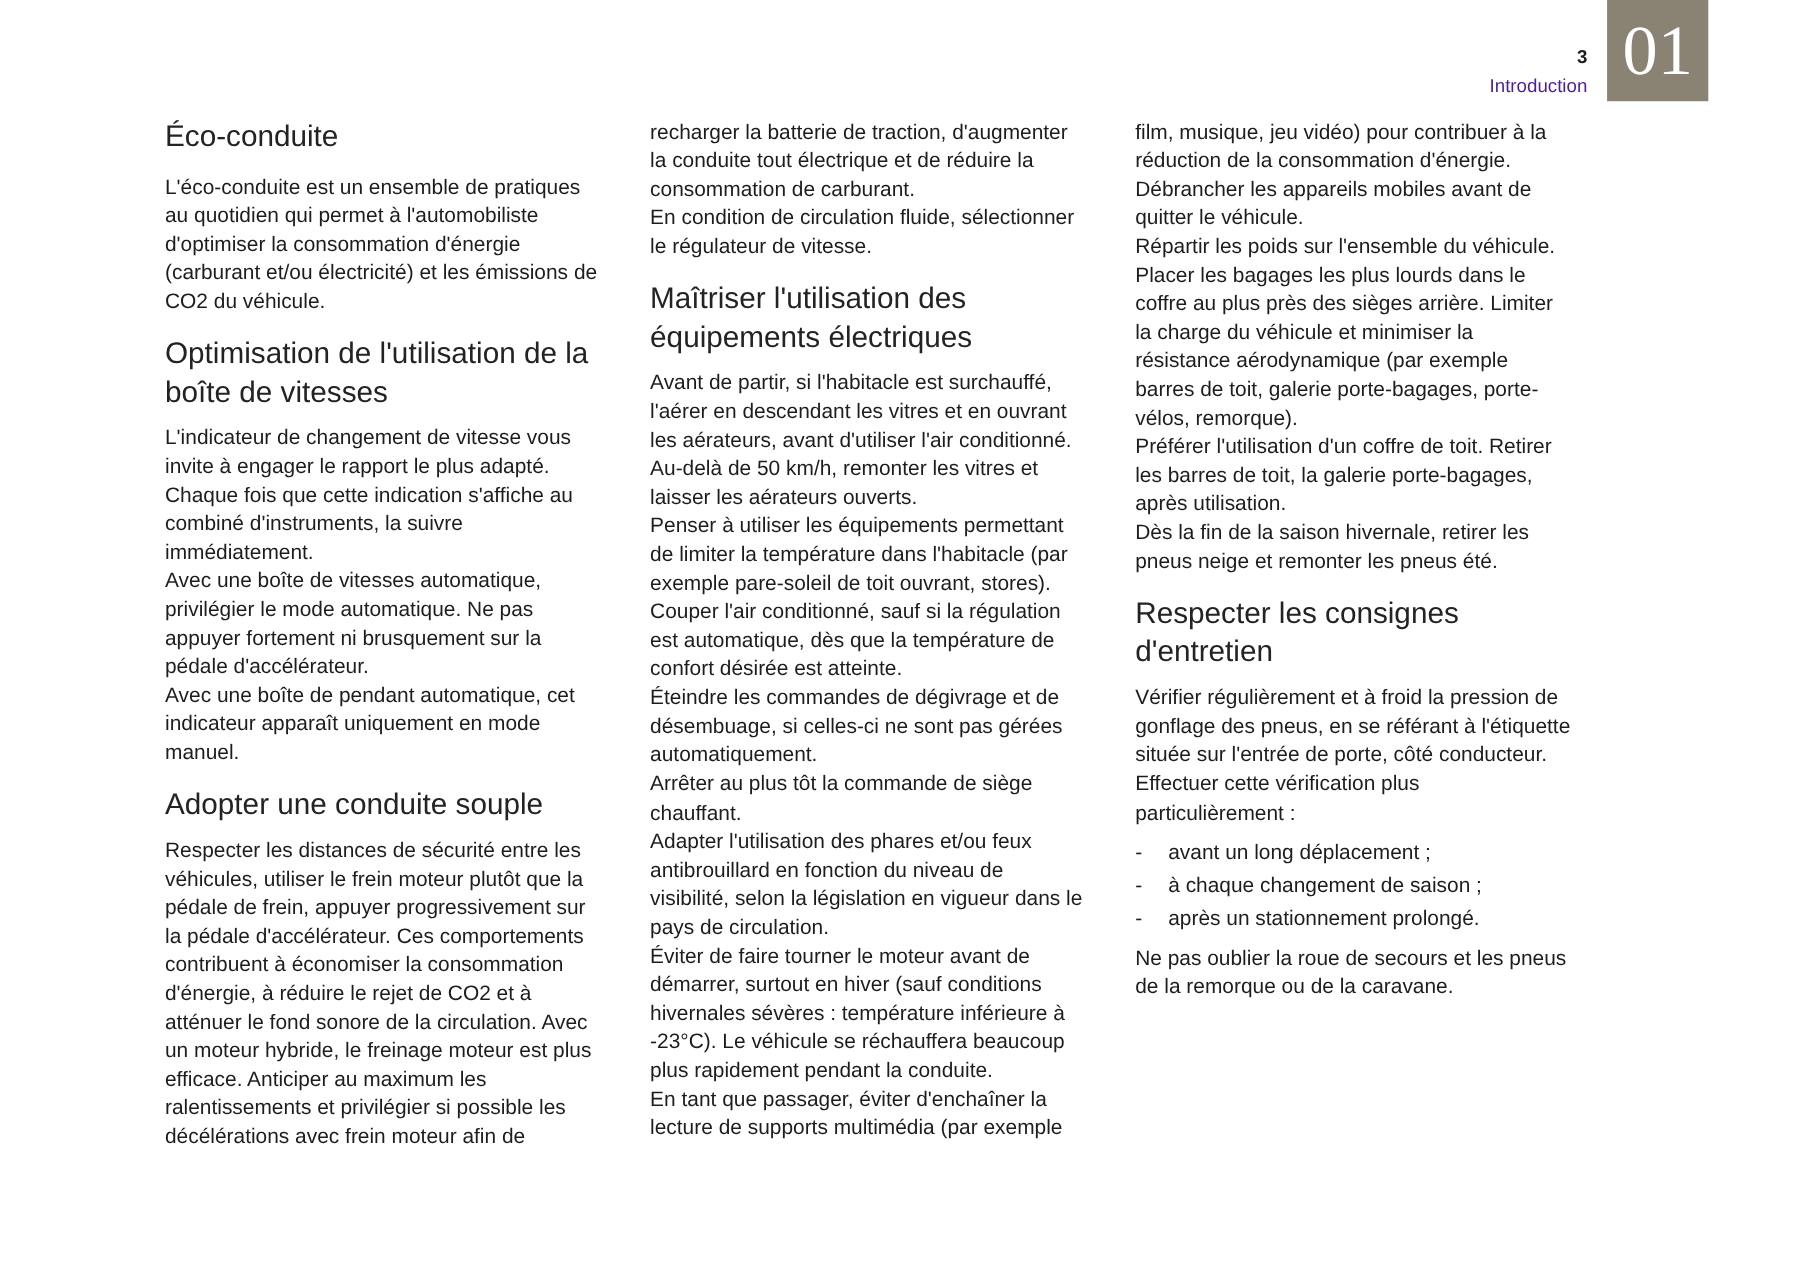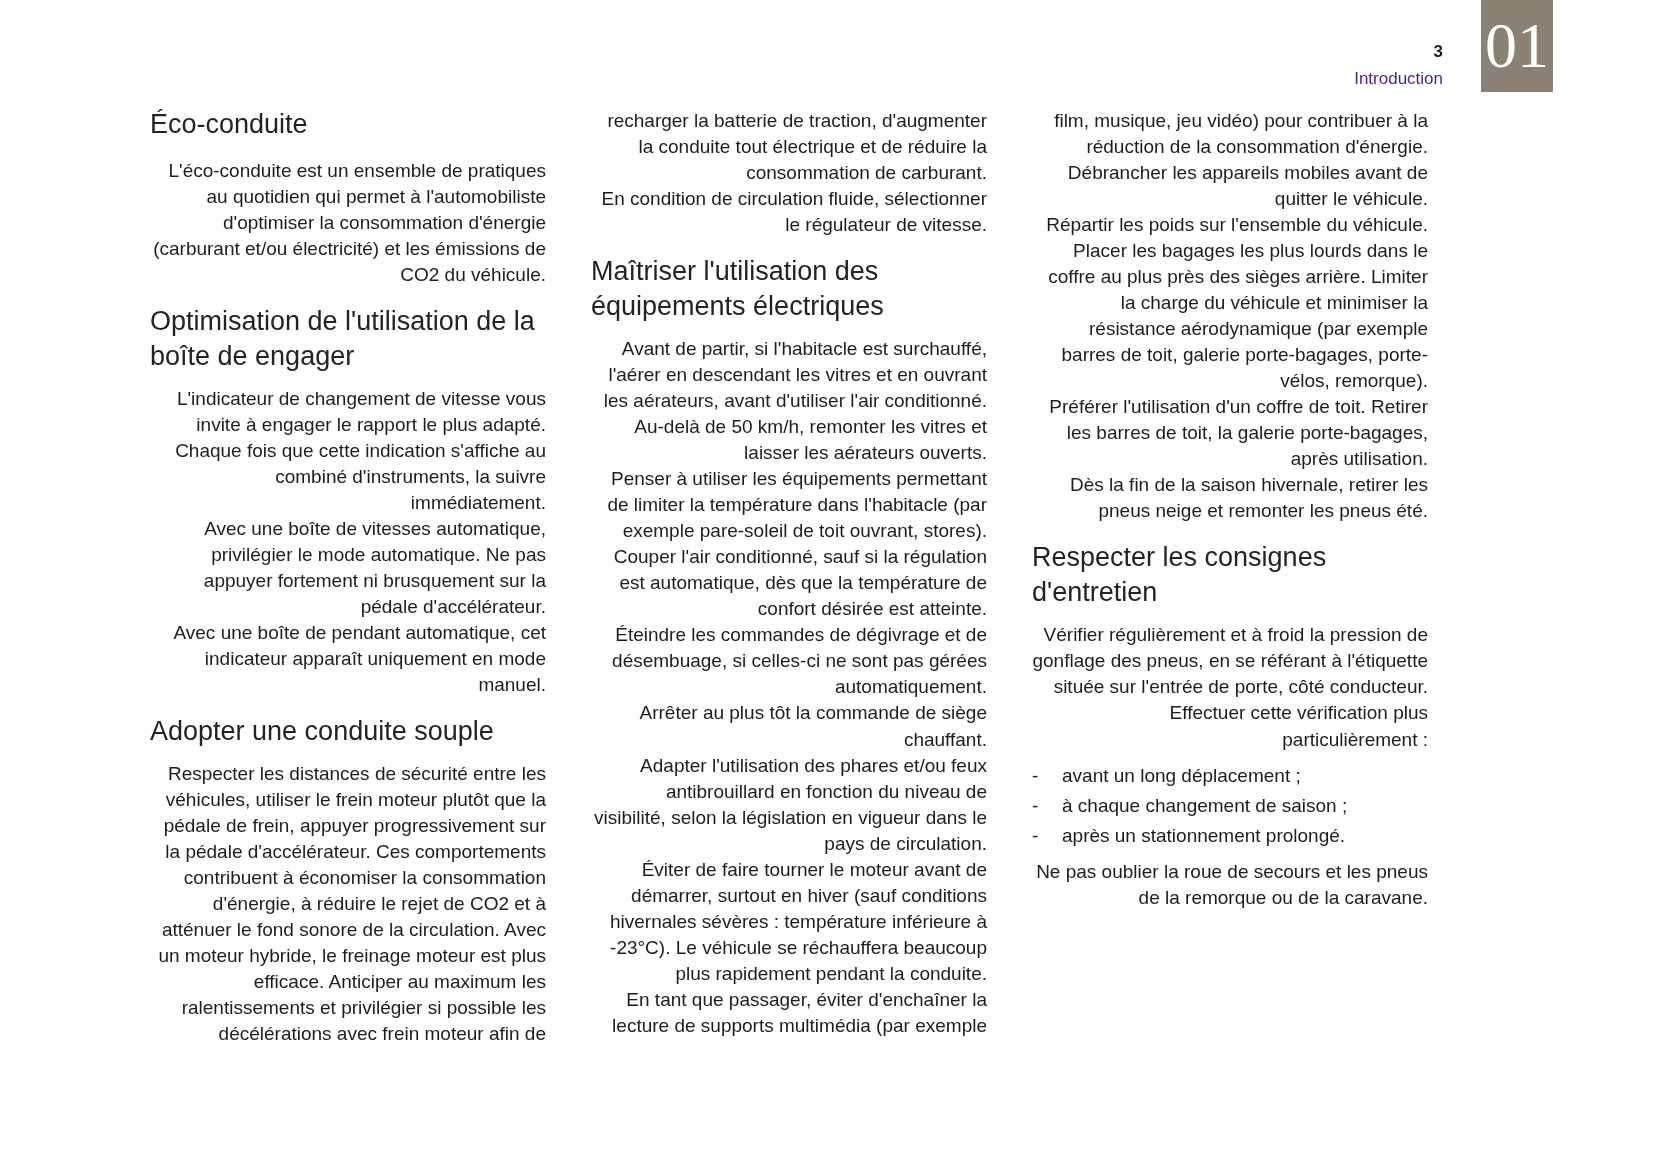--- a/index.html
+++ b/index.html
@@ -12,21 +12,21 @@
     color: #1d1d1b;
     position: relative;
     overflow: hidden;
   }
 
   
   .chapter-tab {
     position: absolute;
     top: 0;
     right: 100px;
-    width: 72px;
+    width: 92px;
     height: 92px;
     background: #8a8272;
     color: #ffffff;
     display: flex;
     align-items: center;
     justify-content: center;
     font-family: "Liberation Serif", serif;
     font-weight: 400;
     font-size: 64px;
     line-height: 1;
@@ -73,21 +73,20 @@
     font-weight: normal;
     color: #232323;
     margin: 16px 0 12px 0;
     line-height: 1.3;
   }
   p {
     font-size: 19px;
     line-height: 1.37;
     margin: 0;
     color: #1d1d1b;
-    text-align: right;
   }
 
   
   .dash-list { margin: 10px 0; }
   .dash-item {
     display: flex;
     font-size: 19px;
     line-height: 1.37;
     margin-bottom: 4px;
   }
@@ -103,21 +102,21 @@
 </div>
 <div class="header-meta">
   <div class="page-number">3</div>
   <div class="chapter-label">Introduction</div>
 </div>
 
 <div class="content">
     <div class="column">
       <h1>Éco-conduite</h1>
       <p>L'éco-conduite est un ensemble de pratiques au quotidien qui permet à l'automobiliste d'optimiser la consommation d'énergie (carburant et/ou électricité) et les émissions de CO2 du véhicule.</p>
-      <h2>Optimisation de l'utilisation de la boîte de engager</h2>
+      <h2>Optimisation de l'utilisation de la boîte de vitesses</h2>
       <p>L'indicateur de changement de vitesse vous invite à engager le rapport le plus adapté. Chaque fois que cette indication s'affiche au combiné d'instruments, la suivre immédiatement.</p>
       <p>Avec une boîte de vitesses automatique, privilégier le mode automatique. Ne pas appuyer fortement ni brusquement sur la pédale d'accélérateur.</p>
       <p>Avec une boîte de pendant automatique, cet indicateur apparaît uniquement en mode manuel.</p>
       <h2>Adopter une conduite souple</h2>
       <p>Respecter les distances de sécurité entre les véhicules, utiliser le frein moteur plutôt que la pédale de frein, appuyer progressivement sur la pédale d'accélérateur. Ces comportements contribuent à économiser la consommation d'énergie, à réduire le rejet de CO2 et à atténuer le fond sonore de la circulation. Avec un moteur hybride, le freinage moteur est plus efficace. Anticiper au maximum les ralentissements et privilégier si possible les décélérations avec frein moteur afin de</p>
     </div>
     <div class="column">
       <p>recharger la batterie de traction, d'augmenter la conduite tout électrique et de réduire la consommation de carburant.</p>
       <p>En condition de circulation fluide, sélectionner le régulateur de vitesse.</p>
       <h2>Maîtriser l'utilisation des équipements électriques</h2>

